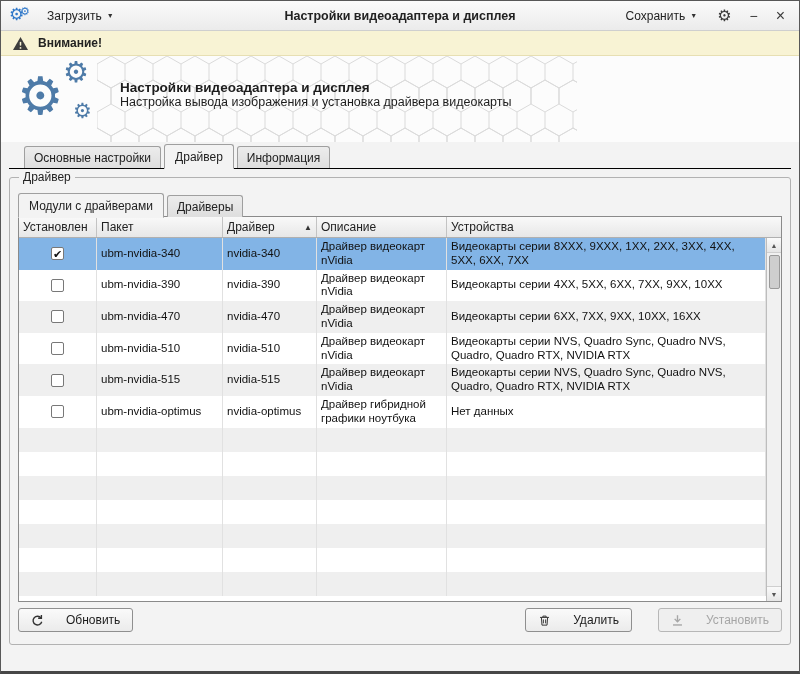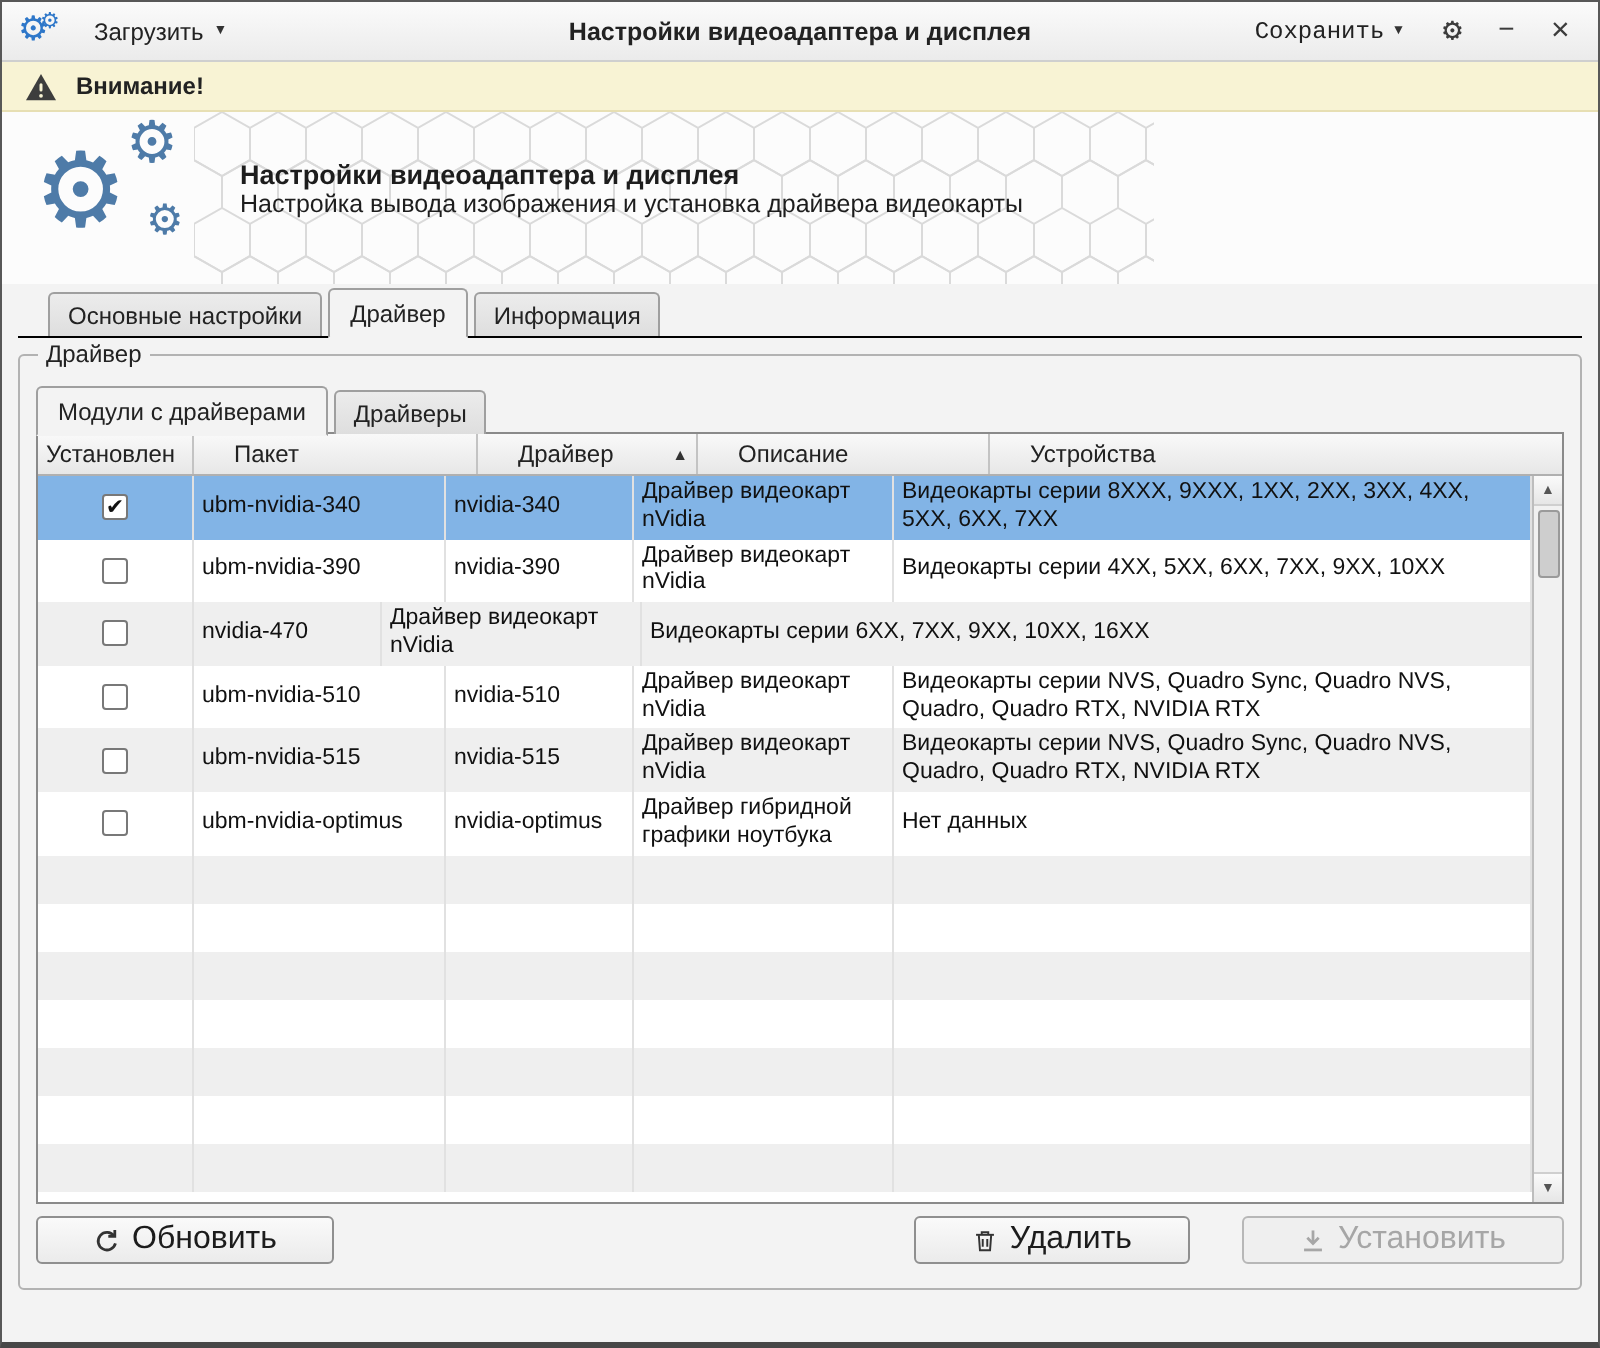--- a/index.html
+++ b/index.html
@@ -5,21 +5,21 @@
   html,body{margin:0;padding:0;width:800px;height:674px;overflow:hidden;
     font-family:"Liberation Sans",sans-serif;background:#d7d7d7;}
   *{box-sizing:border-box;}
   .window{width:800px;height:674px;border:1px solid #585858;border-bottom:3px solid #474747;
     background:#f3f3f3;display:flex;flex-direction:column;overflow:hidden;color:#1a1a1a;font-size:12px;}
 
   
   .titlebar{height:30px;flex:0 0 30px;background:linear-gradient(#fbfbfb,#ebebeb);
     border-bottom:1px solid #cfcfcf;display:flex;align-items:center;padding:0 8px;position:relative;}
   .tb-left,.tb-right{display:flex;align-items:center;gap:6px;z-index:2;}
-  .tb-right{margin-left:auto;font-family:Liberation Mono, monospace;}
+  .tb-right{margin-left:auto;}
   .app-icon{position:relative;width:24px;height:22px;color:var(--icon_blue,#2e77c9);}
   .app-icon .g1{position:absolute;left:0;top:-1px;font-size:17px;line-height:22px;}
   .app-icon .g2{position:absolute;left:11px;top:-5px;font-size:11px;line-height:22px;}
   .tb-btn{background:none;border:none;font:inherit;color:#222;display:inline-flex;align-items:center;
     gap:5px;padding:4px 8px;border-radius:3px;cursor:default;}
   .tb-btn .dd{font-size:7px;color:#333;}
   .tb-title{position:absolute;left:0;right:0;text-align:center;font-weight:bold;font-size:12.5px;
     color:#222;pointer-events:none;z-index:1;}
   .tb-icon{background:none;border:none;font:inherit;color:#3c3c3c;padding:2px 6px;font-size:14px;line-height:1;}
   .tb-icon.gear{font-size:16px;}
@@ -49,21 +49,21 @@
   .tab.active{background:#f3f3f3;border-bottom:1px solid #f3f3f3;margin-bottom:-1px;padding:5px 10px 4px;z-index:3;position:relative;}
 
   
   .groupbox{flex:1;margin:8px 0 26px;border:1px solid #b2b2b2;border-radius:3px;position:relative;
     display:flex;flex-direction:column;padding:14px 8px 0;}
   .gb-label{position:absolute;top:-8px;left:9px;background:#f3f3f3;padding:0 4px;font-size:12px;color:#222;}
   .inner-tabs{display:flex;align-items:flex-end;margin:0 0 -1px 0;position:relative;z-index:2;height:25px;}
 
   
   .table{flex:1;border:1px solid #8a8a8a;background:#fff;display:flex;flex-direction:column;overflow:hidden;}
-  .thead{display:flex;flex:0 0 21px;background:linear-gradient(#f9f9f9,#e7e7e7);border-bottom:1px solid #b0b0b0;gap:16px;}
+  .thead{display:flex;flex:0 0 21px;background:linear-gradient(#f9f9f9,#e7e7e7);border-bottom:1px solid #b0b0b0;}
   .th{padding:3px 4px;border-right:1px solid #c3c3c3;font-size:12px;color:#222;display:flex;align-items:center;
       overflow:hidden;white-space:nowrap;}
   .th .sort{margin-left:auto;font-size:8px;color:#333;padding-left:4px;}
   .c-check{width:78px;flex:0 0 78px;}
   .c-pkg{width:126px;flex:0 0 126px;}
   .c-drv{width:94px;flex:0 0 94px;}
   .c-desc{width:130px;flex:0 0 130px;}
   .c-dev{flex:1;}
   .body-wrap{flex:1;display:flex;overflow:hidden;}
   .tbody{flex:1;display:flex;flex-direction:column;overflow:hidden;}
@@ -80,21 +80,21 @@
   .vscroll{width:15px;flex:0 0 15px;border-left:1px solid #bdbdbd;background:#f1f1f1;
     display:flex;flex-direction:column;align-items:center;}
   .sb-btn{height:15px;flex:0 0 15px;width:100%;display:flex;align-items:center;justify-content:center;
     font-size:7px;color:#555;background:linear-gradient(#fafafa,#e6e6e6);border-bottom:1px solid #cfcfcf;}
   .sb-btn.bottom{border-bottom:none;border-top:1px solid #cfcfcf;}
   .sb-track{flex:1;width:100%;display:flex;flex-direction:column;align-items:center;}
   .sb-thumb{width:11px;height:34px;margin-top:2px;background:#cecece;border:1px solid #9a9a9a;border-radius:2px;}
 
   
   .btnrow{flex:0 0 42px;display:flex;align-items:center;gap:26px;padding:4px 0 10px;}
-  .btn{height:24px;display:inline-flex;align-items:center;gap:6px;padding:0 28px;font:inherit;font-size:16px;
+  .btn{height:24px;display:inline-flex;align-items:center;gap:22px;padding:0 12px;font:inherit;font-size:12px;
     background:linear-gradient(#fafafa,#ebebeb);border:1px solid #8f8f8f;border-radius:3px;color:#1c1c1c;cursor:default;}
   .btn.disabled{color:var(--disabled_text,#a6a6a6);border-color:#b7b7b7;background:#efefef;}
   .spacer{flex:1;}
   .icon-wrap{display:inline-flex;align-items:center;}
 </style>
 </head>
 <body>
 
 <div class="window">
 
@@ -216,20 +216,21 @@
               <div class="td c-pkg">ubm-nvidia-390</div>
               <div class="td c-drv">nvidia-390</div>
               <div class="td c-desc">Драйвер видеокарт nVidia</div>
               <div class="td c-dev">Видеокарты серии 4XX, 5XX, 6XX, 7XX, 9XX, 10XX</div>
             </div>
 
             <div class="row">
               <div class="td c-check">
                   <span class="cb"></span>
                 </div>
+              <div class="td c-pkg">ubm-nvidia-470</div>
               <div class="td c-drv">nvidia-470</div>
               <div class="td c-desc">Драйвер видеокарт nVidia</div>
               <div class="td c-dev">Видеокарты серии 6XX, 7XX, 9XX, 10XX, 16XX</div>
             </div>
 
             <div class="row">
               <div class="td c-check">
                   <span class="cb"></span>
                 </div>
               <div class="td c-pkg">ubm-nvidia-510</div>

